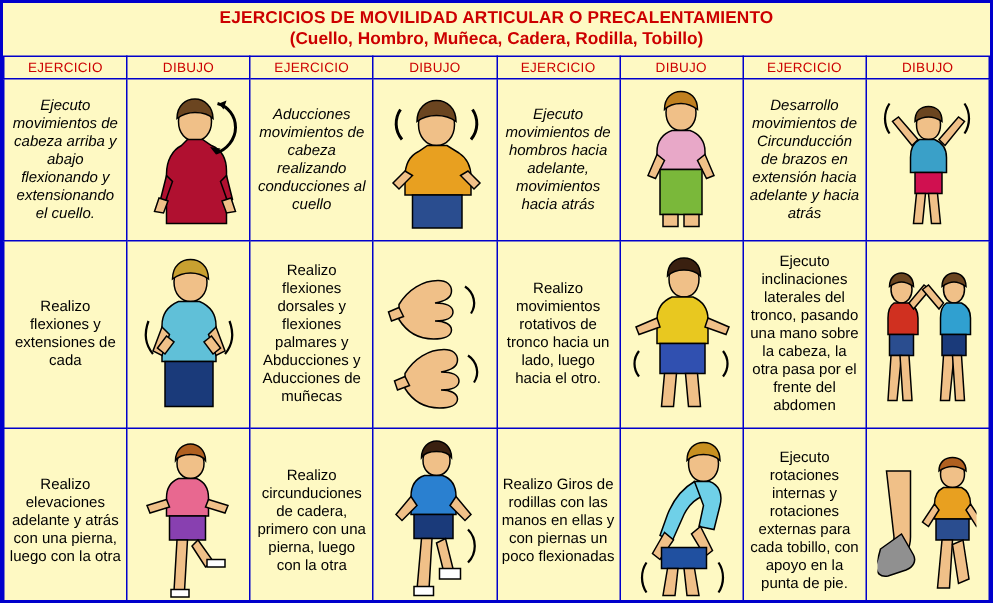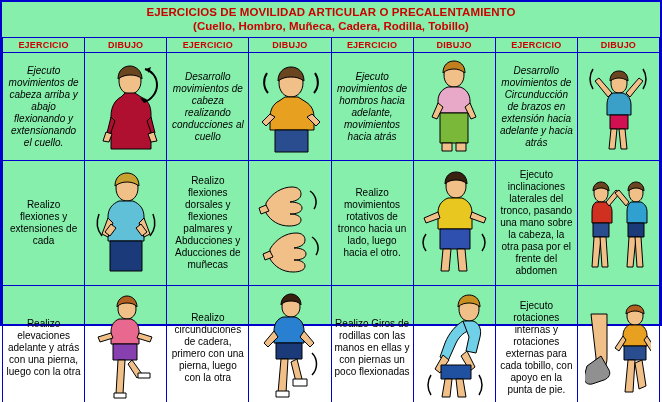--- a/index.html
+++ b/index.html
@@ -8,24 +8,24 @@
     background: #ffffff;
   }
   body {
     width: 662px;
     height: 402px;
     font-family: "Liberation Sans", sans-serif;
     overflow: hidden;
   }
   .page {
     width: 662px;
-    height: 326px;
+    height: 402px;
     box-sizing: border-box;
     border: 2px solid #0000cc;
-    background: #86efac;
+    background: #fef9c3;
     position: relative;
   }
   table.main {
     border-collapse: collapse;
     width: 658px;
     height: 398px;
     table-layout: fixed;
   }
   table.main td, table.main th {
     border: 1px solid #0000cc;
@@ -48,21 +48,21 @@
   }
   .title-line2 {
     font-size: 11.5px;
     font-weight: bold;
     color: #cc0000;
     line-height: 14px;
   }
   .hdr {
     text-align: center;
     font-size: 9px;
-    font-weight: bold;
+    font-weight: normal;
     color: #cc0000;
     height: 14px;
     letter-spacing: 0.2px;
   }
   .txt {
     text-align: center;
     font-size: 10px;
     line-height: 12px;
     color: #000000;
     padding: 2px 3px !important;
@@ -117,21 +117,21 @@
             <path d="M22 58l-4 16 3 2 5-14z" fill="#b01030" stroke="#000" stroke-width="1"></path>
             <path d="M62 58l4 16-3 2-5-14z" fill="#b01030" stroke="#000" stroke-width="1"></path>
             <path d="M17 73l-3 9 6 1 3-8z" fill="#f0c088" stroke="#000" stroke-width="1"></path>
             <path d="M65 73l3 9-6 1-3-8z" fill="#f0c088" stroke="#000" stroke-width="1"></path>
             <path d="M56 10c7 2 12 8 12 16s-6 15-13 17" fill="none" stroke="#000" stroke-width="2"></path>
             <path d="M55 44l-4-5 7 1z" fill="#000"></path>
             <path d="M62 8l-5 2 3 4z" fill="#000"></path>
           </svg>
         </div>
       </td>
-      <td class="txt">Desarrollo movimientos de cabeza realizando conducciones al cuello</td>
+      <td class="txt">Aducciones movimientos de cabeza realizando conducciones al cuello</td>
       <td class="pic">
         <div class="pic-inner">
           <svg width="74" height="96" viewBox="0 0 74 96">
             <path d="M26 24c0-7 5-13 12-13s12 6 12 13c0 8-5 14-12 14s-12-6-12-14z" fill="#f0c088" stroke="#000" stroke-width="1"></path>
             <path d="M25 22c0-9 6-14 13-14s13 5 13 14c-4-3-8-4-13-4s-9 1-13 4z" fill="#6b4520" stroke="#000" stroke-width="1"></path>
             <path d="M32 38h13l8 5c6 4 8 9 8 16v12H17V59c0-8 3-14 9-17z" fill="#e8a020" stroke="#000" stroke-width="1"></path>
             <path d="M17 55l-8 8 4 4 9-9z" fill="#f0c088" stroke="#000" stroke-width="1"></path>
             <path d="M59 55l8 8-4 4-9-9z" fill="#f0c088" stroke="#000" stroke-width="1"></path>
             <path d="M22 71h33v22H22z" fill="#2a4d8f" stroke="#000" stroke-width="1"></path>
             <path d="M14 14c-4 6-4 14 1 20" fill="none" stroke="#000" stroke-width="2"></path>

